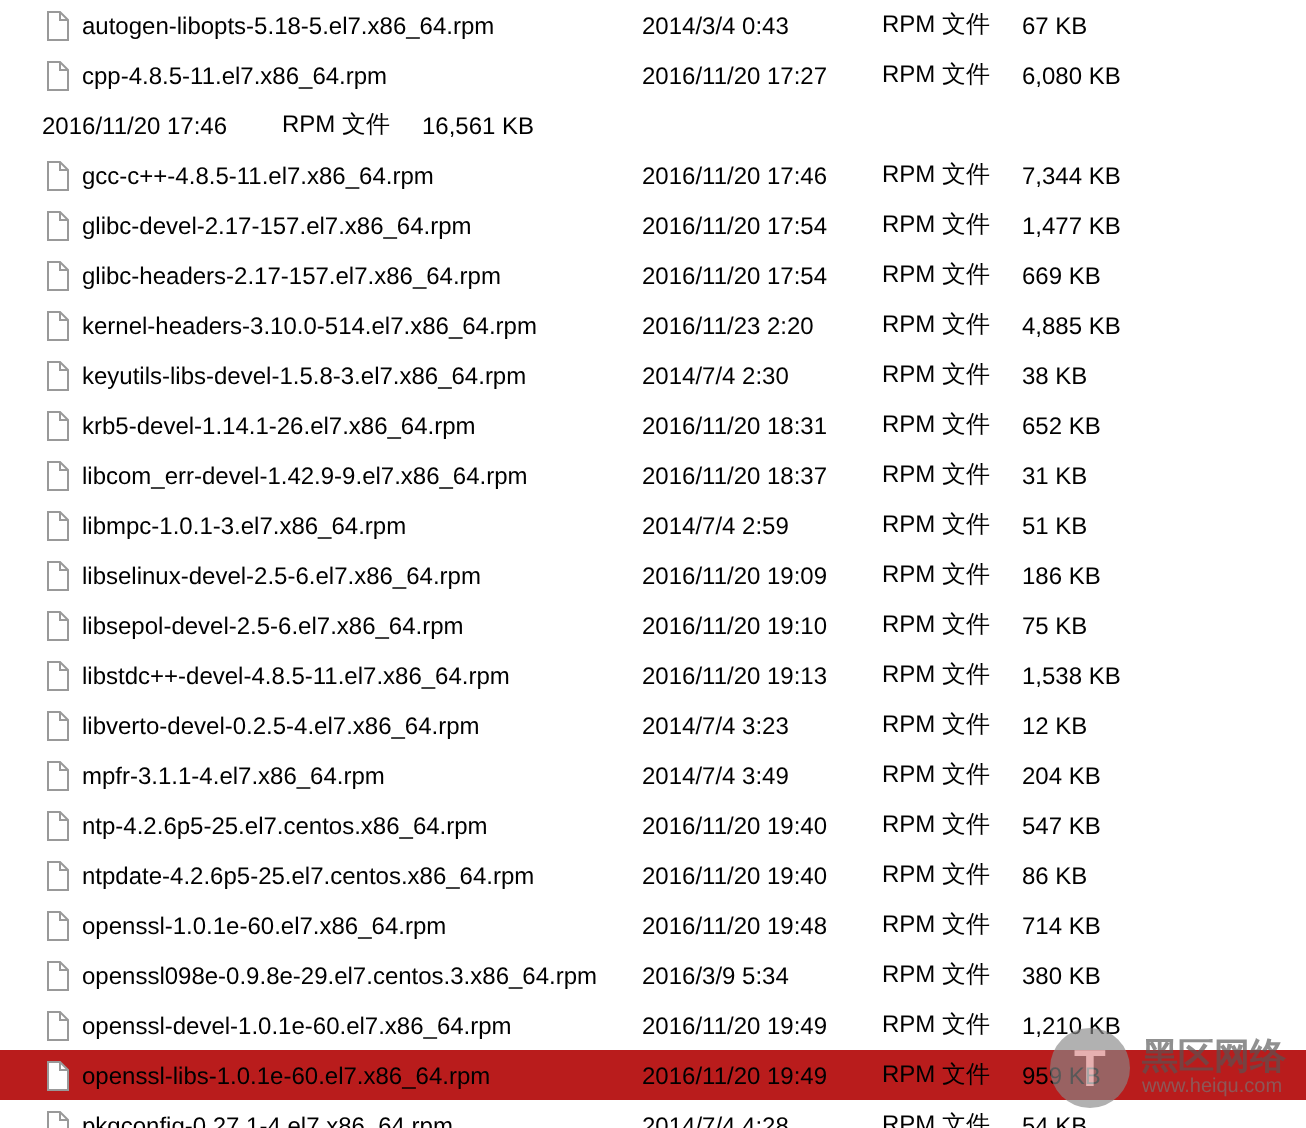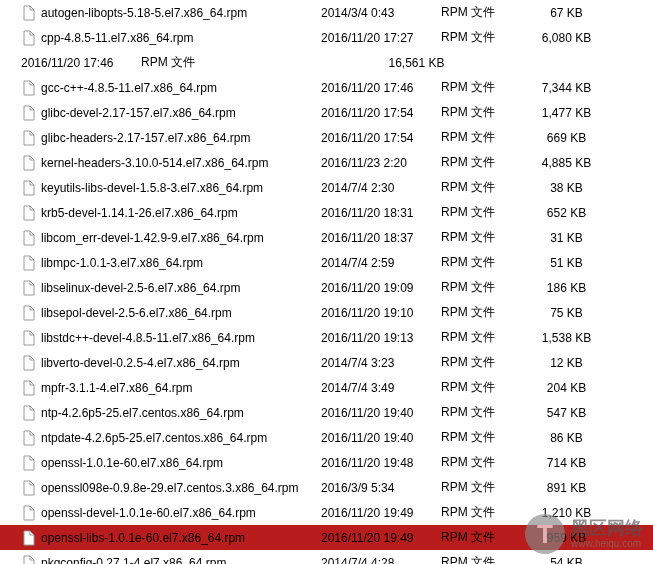--- a/index.html
+++ b/index.html
@@ -25,21 +25,21 @@
   .row.selected { background: #b91c1c; }
   .icon {
     width: 16px; height: 16px;
     margin-right: 4px;
     flex-shrink: 0;
     display: inline-flex;
   }
   .col-name { flex: 0 0 300px; overflow: hidden; text-overflow: ellipsis; display: flex; align-items: center; }
   .col-date { flex: 0 0 120px; }
   .col-type { flex: 0 0 70px; }
-  .col-size { flex: 1; text-align: center; padding-right: 10px; }
+  .col-size { flex: 1; text-align: left; padding-right: 10px; }
   .watermark {
     position: absolute;
     right: 10px; bottom: 10px;
     display: flex; align-items: center;
     opacity: 0.65;
     font-size: 18px; font-weight: bold;
     font-family: "Microsoft YaHei", sans-serif;
     pointer-events: none;
     color: #555;
     line-height: 1.1;
@@ -321,21 +321,21 @@
         <span class="icon">
           <svg viewBox="0 0 16 16" width="16" height="16">
             <path d="M3 1h6l4 4v10H3z" fill="#fff" stroke="#999" stroke-width="1"></path>
             <path d="M9 1v4h4" fill="none" stroke="#999" stroke-width="1"></path>
           </svg>
         </span>
         <span>openssl098e-0.9.8e-29.el7.centos.3.x86_64.rpm</span>
       </div>
       <div class="col-date">2016/3/9 5:34</div>
       <div class="col-type">RPM 文件</div>
-      <div class="col-size">891 KB</div>
+      <div class="col-size">380 KB</div>
     </div>
     <div class="row">
       <div class="col-name">
         <span class="icon">
           <svg viewBox="0 0 16 16" width="16" height="16">
             <path d="M3 1h6l4 4v10H3z" fill="#fff" stroke="#999" stroke-width="1"></path>
             <path d="M9 1v4h4" fill="none" stroke="#999" stroke-width="1"></path>
           </svg>
         </span>
         <span>openssl-devel-1.0.1e-60.el7.x86_64.rpm</span>

